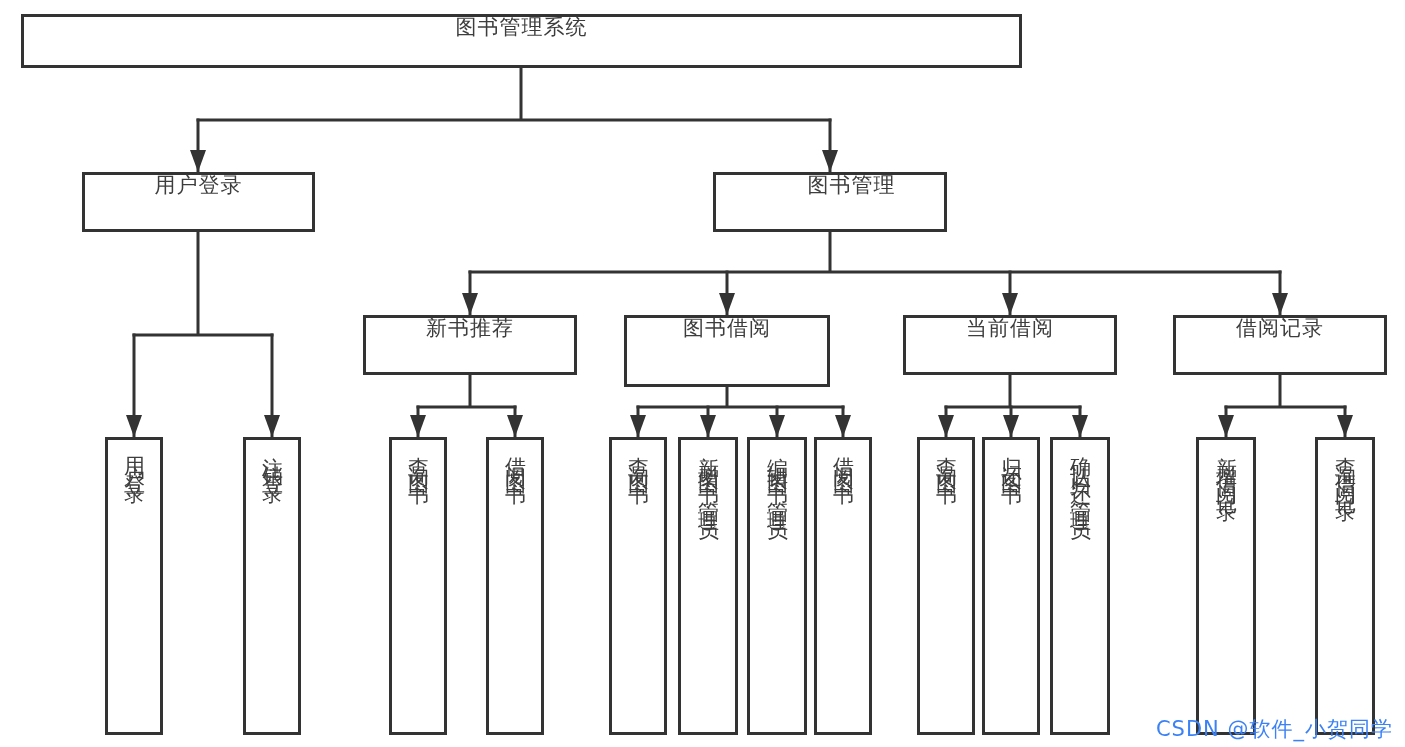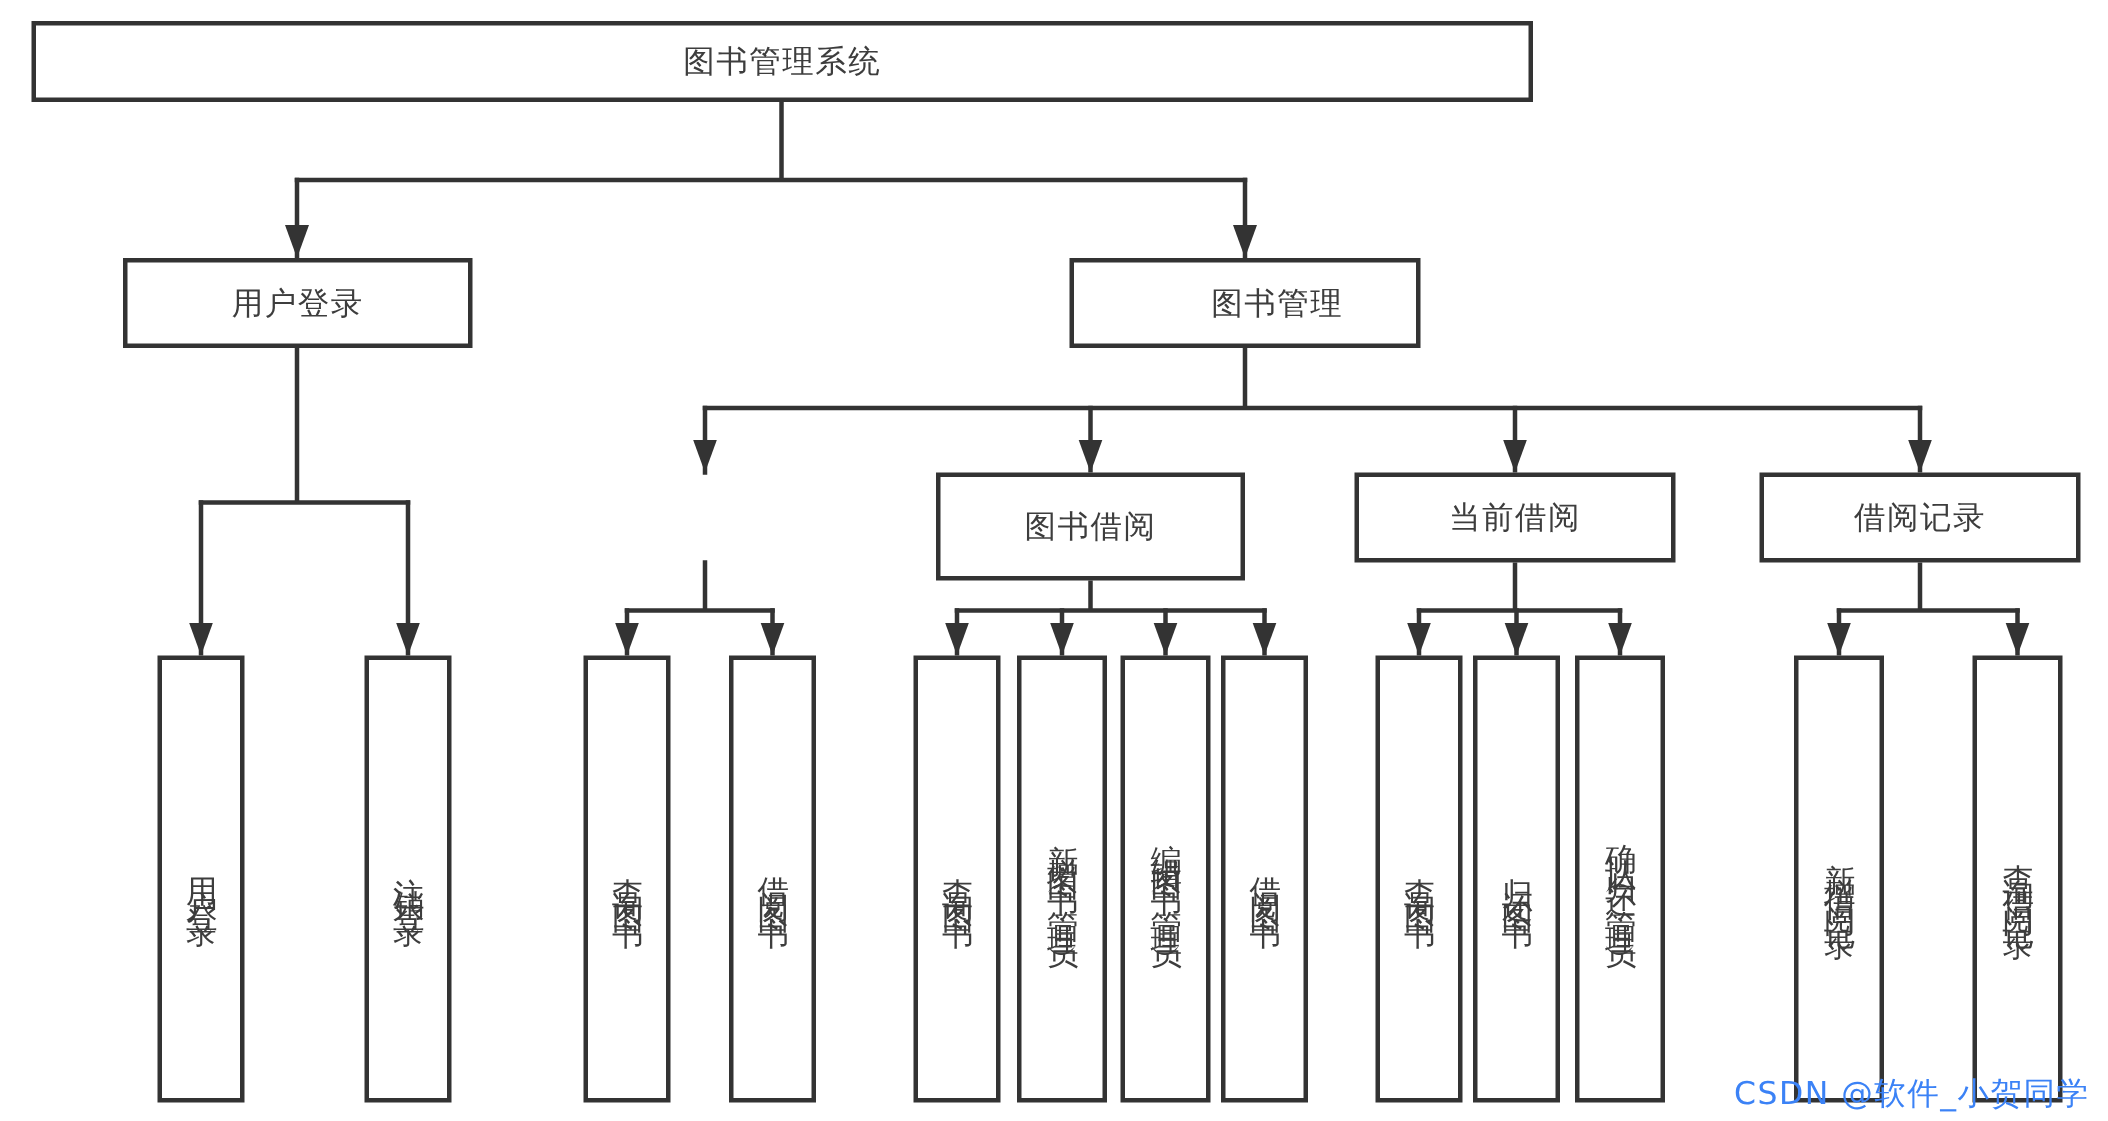--- a/index.html
+++ b/index.html
@@ -16,21 +16,21 @@
   }
   svg.edges {
     position: absolute; left: 0; top: 0;
     width: 1405px; height: 747px;
   }
   .box {
     position: absolute;
     background: #ffffff;
     border: 3px solid #333333;
     display: flex;
-    align-items: center;
+    align-items: flex-start;
     justify-content: center;
     color: #3d3d3d;
     font-size: 21px;
     line-height: 1;
   }
   .hbox span {
     letter-spacing: 1px;
     white-space: nowrap;
   }
   .vbox span {
@@ -113,20 +113,23 @@
     <span>图书管理系统</span>
   </div>
 
   <div class="box hbox" style="left:82px; top:172px; width:233px; height:60px;">
     <span>用户登录</span>
   </div>
   <div class="box hbox" style="left:713px; top:172px; width:234px; height:60px;padding-left:43px;">
     <span>图书管理</span>
   </div>
 
+  <div class="box hbox" style="left:363px; top:315px; width:214px; height:60px;">
+    <span>新书推荐</span>
+  </div>
   <div class="box hbox" style="left:624px; top:315px; width:206px; height:72px;">
     <span>图书借阅</span>
   </div>
   <div class="box hbox" style="left:1173px; top:315px; width:214px; height:60px;">
     <span>借阅记录</span>
   </div>
   <div class="box hbox" style="left:903px; top:315px; width:214px; height:60px;">
     <span>当前借阅</span>
   </div>
 

